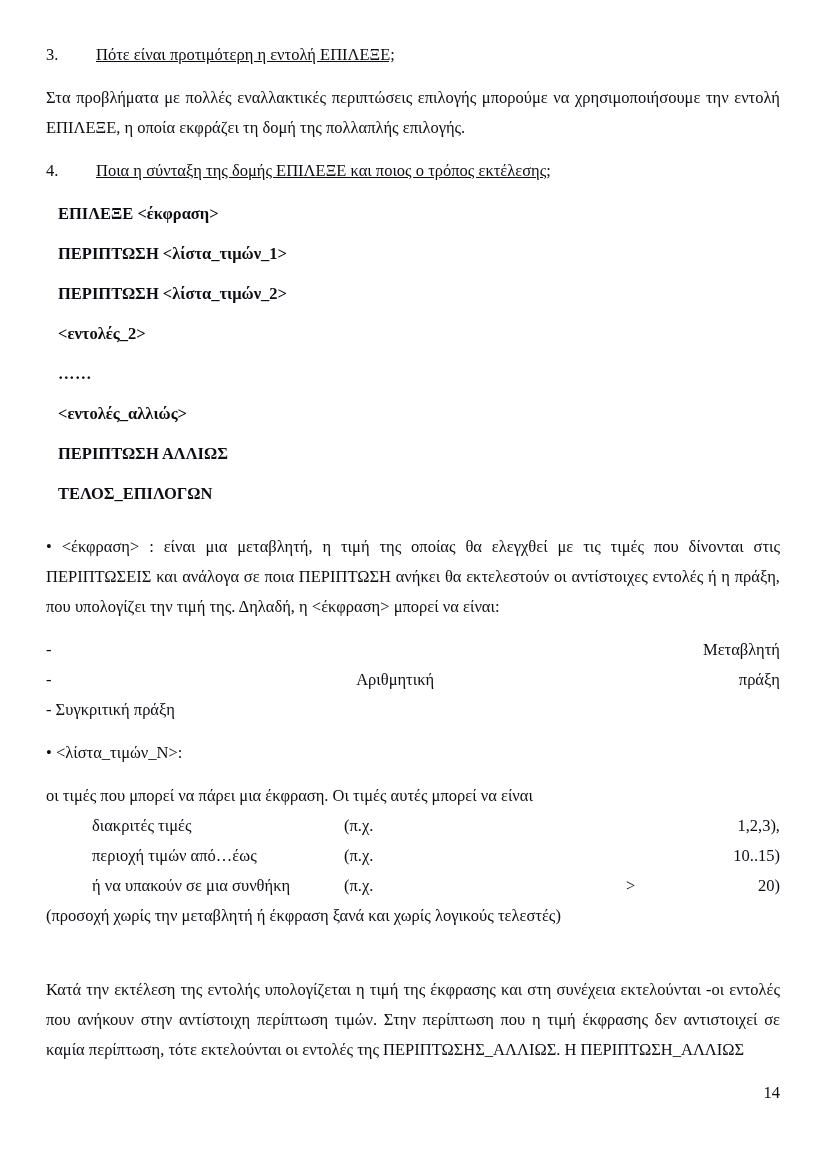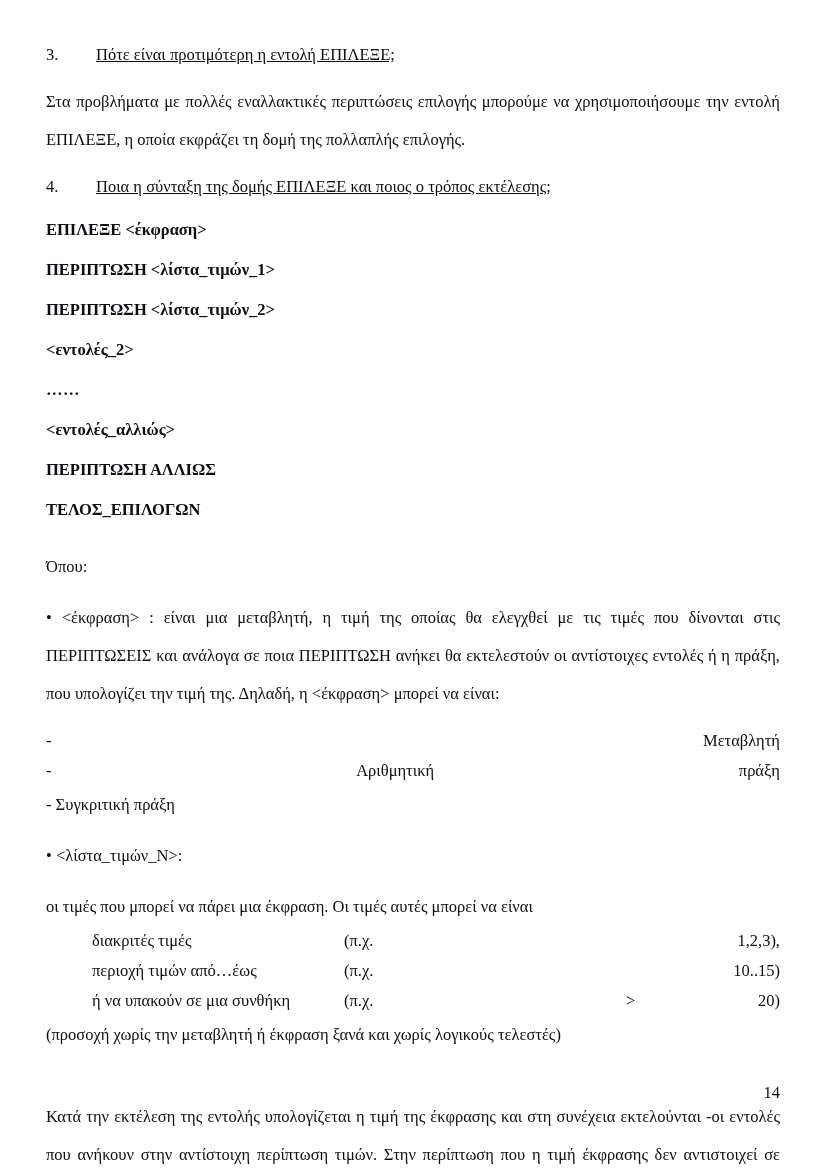--- a/index.html
+++ b/index.html
@@ -26,21 +26,21 @@
   .content {
     position: absolute;
     left: 46px;
     top: 40px;
     width: 734px;   
   }
 
   
   .p {
     font-size: 16.5px;
-    line-height: 38px;
+    line-height: 30px;
     margin: 0;
     text-align: justify;
     text-justify: inter-word;
   }
   .p.body {
     margin-bottom: 13px;
   }
 
   
   .qline {
@@ -60,21 +60,21 @@
   .justify {
     text-align: justify;
     text-justify: inter-word;
   }
 
   
   .code {
     font-weight: bold;
     font-size: 16.5px;
     line-height: 30px;
-    margin: 0 0 10px 0;
+    margin: 0 0 10px 12px;
     white-space: pre-wrap;
   }
   .code.dots {
     letter-spacing: 0.5px;
   }
 
   
   .tabrow {
     font-size: 16.5px;
     line-height: 30px;
@@ -137,21 +137,20 @@
       <p class="code">ΠΕΡΙΠΤΩΣΗ &lt;λίστα_τιμών_2&gt;</p>
       <p class="code">&lt;εντολές_2&gt;</p>
       <p class="code dots">……</p>
       <p class="code">&lt;εντολές_αλλιώς&gt;</p>
       <p class="code">ΠΕΡΙΠΤΩΣΗ ΑΛΛΙΩΣ</p>
       <p class="code">ΤΕΛΟΣ_ΕΠΙΛΟΓΩΝ</p>
     </div>
 
     <div class="gap-sm"></div>
 
-    <p class="p body">Όπου:</p>
 
     <p class="p body justify" style="text-align-last: left;">• &lt;έκφραση&gt; : είναι μια μεταβλητή, η τιμή της οποίας θα ελεγχθεί με τις τιμές που δίνονται στις ΠΕΡΙΠΤΩΣΕΙΣ και ανάλογα σε ποια ΠΕΡΙΠΤΩΣΗ ανήκει θα εκτελεστούν οι αντίστοιχες εντολές ή η πράξη, που υπολογίζει την τιμή της. Δηλαδή, η &lt;έκφραση&gt; μπορεί να είναι:</p>
 
     <div>
       <div class="spreadrow">
         <span class="s-left">-</span>
         <span class="s-mid blank"></span>
         <span class="s-right">Μεταβλητή</span>
       </div>
       <div class="spreadrow">

